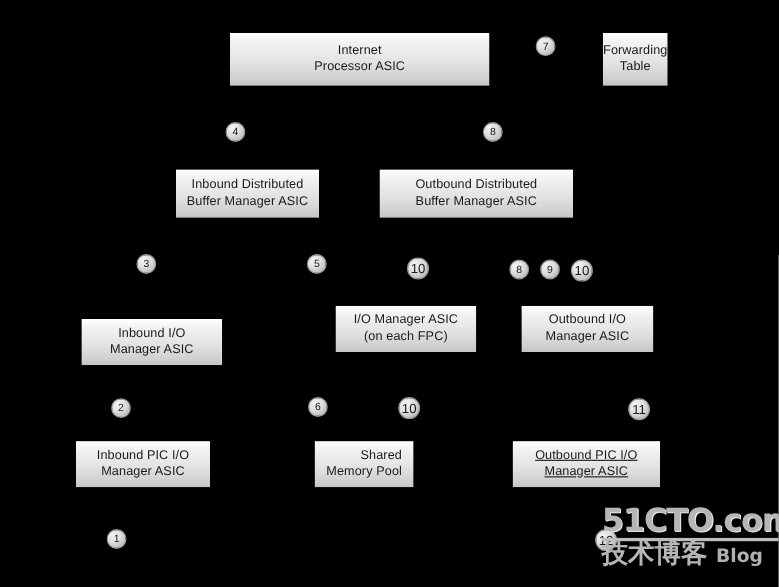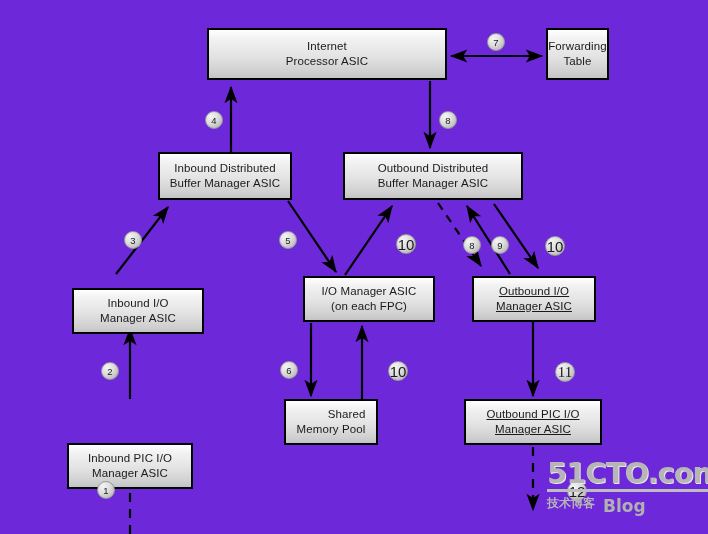--- a/index.html
+++ b/index.html
@@ -8,21 +8,21 @@
     padding: 0;
     background: #ffffff;
   }
   body {
     font-family: "Liberation Sans", sans-serif;
   }
   #canvas {
     position: relative;
     width: 708px;
     height: 534px;
-    background: #6d28d9;
+    background: #000000;
     overflow: hidden;
   }
   svg#wires {
     position: absolute;
     left: 0;
     top: 0;
     width: 708px;
     height: 534px;
     pointer-events: none;
   }
@@ -57,22 +57,21 @@
     display: flex;
     align-items: center;
     justify-content: center;
     font-size: 9.5px;
     color: #1a1a1a;
     z-index: 5;
   }
   .badge.wide {
     width: 20px;
     height: 20px;
-    font-size: 15px;
-    margin-left: 26px;
+    font-size: 12px;
   }
   #watermark {
     position: absolute;
     z-index: 6;
     user-select: none;
   }
   .wm-top {
     font-family: "DejaVu Sans", sans-serif;
     font-weight: bold;
     font-size: 29px;
@@ -87,21 +86,21 @@
     margin: 1px 0 1px 0;
   }
   .wm-bottomrow {
     display: flex;
     align-items: flex-end;
     gap: 8px;
   }
   .wm-cn {
     font-family: "DejaVu Sans", sans-serif;
     font-weight: bold;
-    font-size: 12px;
+    font-size: 24px;
     line-height: 21px;
     color: #b6b6b6;
   }
   .wm-blog {
     font-family: "DejaVu Sans", sans-serif;
     font-weight: bold;
     font-size: 17px;
     line-height: 16px;
     color: #b0b0b0;
   }
@@ -200,25 +199,25 @@
 Buffer Manager ASIC</span>
       </div>
       <div class="node" style="left: 72px; top: 288px; width: 132px; height: 46px;">
         <span class="label">Inbound I/O
 Manager ASIC</span>
       </div>
       <div class="node" style="left: 262px; top: 276px; width: 132px; height: 46px; margin-left: 41px;">
         <span class="label">I/O Manager ASIC
 (on each FPC)</span>
       </div>
-      <div class="node" style="left: 472px; top: 276px; width: 124px; height: 46px; text-decoration: underline;">
+      <div class="node" style="left: 472px; top: 276px; width: 124px; height: 46px;">
         <span class="label">Outbound I/O
 Manager ASIC</span>
       </div>
-      <div class="node" style="left: 67px; top: 399px; width: 126px; height: 46px; margin-top: 44px;">
+      <div class="node" style="left: 67px; top: 399px; width: 126px; height: 46px;">
         <span class="label">Inbound PIC I/O
 Manager ASIC</span>
       </div>
       <div class="node" style="left: 284px; top: 399px; width: 94px; height: 46px; text-align: right;">
         <span class="label">Shared
 Memory Pool</span>
       </div>
       <div class="node" style="left: 464px; top: 399px; width: 138px; height: 46px; text-decoration: underline;">
         <span class="label">Outbound PIC I/O
 Manager ASIC</span>
@@ -231,21 +230,21 @@
       <div class="badge" style="left: 205px; top: 111px;">4</div>
       <div class="badge" style="left: 279px; top: 231px;">5</div>
       <div class="badge" style="left: 280px; top: 361px;">6</div>
       <div class="badge" style="left: 487px; top: 33px;">7</div>
       <div class="badge" style="left: 439px; top: 111px;">8</div>
       <div class="badge" style="left: 463px; top: 236px;">8</div>
       <div class="badge" style="left: 491px; top: 236px;">9</div>
       <div class="badge wide" style="left: 519px; top: 236px;">10</div>
       <div class="badge wide" style="left: 370px; top: 234px;">10</div>
       <div class="badge wide" style="left: 362px; top: 361px;">10</div>
-      <div class="badge wide" style="left: 529px; top: 362px; font-family: Liberation Serif, serif;">11</div>
+      <div class="badge wide" style="left: 571px; top: 362px;">11</div>
       <div class="badge wide" style="left: 541px; top: 481px;">12</div>
     </div>
 
   <div id="watermark" style="left:547px; top:458px;">
     <div class="wm-top">51CTO.com</div>
     <div class="wm-rule"></div>
     <div class="wm-bottomrow">
       <span class="wm-cn">技术博客</span>
       <span class="wm-blog">Blog</span>
     </div>

